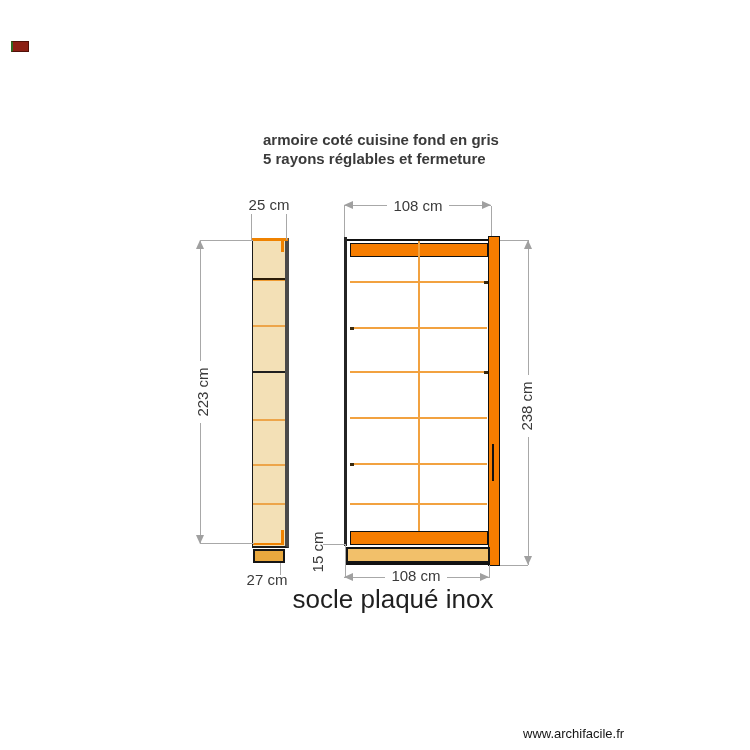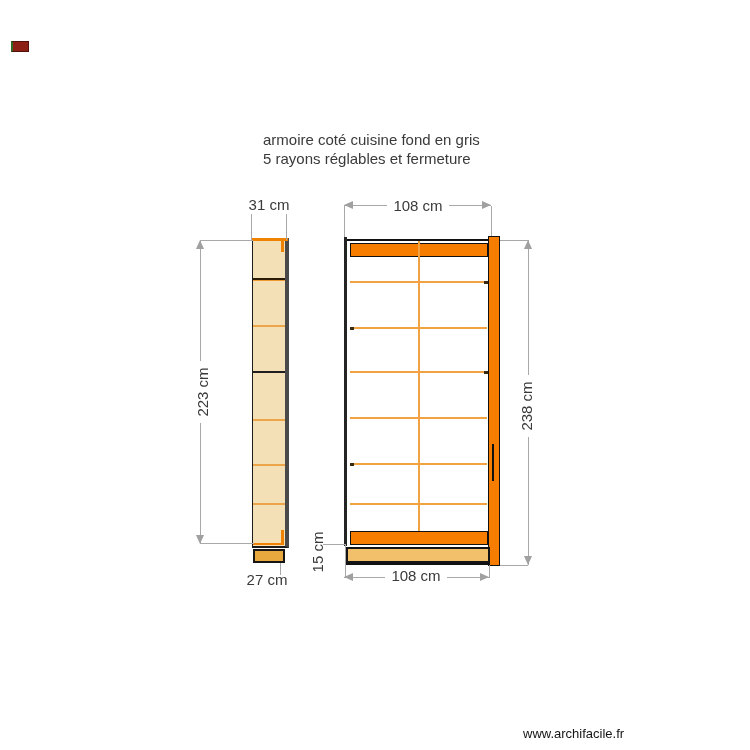--- a/index.html
+++ b/index.html
@@ -11,21 +11,21 @@
   .rot{transform:rotate(-90deg);transform-origin:center center;}
   .dline{position:absolute;background:#a8a8a8;}
   .arr{position:absolute;width:0;height:0;}
   .arr.up{border-left:4px solid transparent;border-right:4px solid transparent;border-bottom:9px solid #a0a0a0;}
   .arr.down{border-left:4px solid transparent;border-right:4px solid transparent;border-top:9px solid #a0a0a0;}
   .arr.left{border-top:4px solid transparent;border-bottom:4px solid transparent;border-right:9px solid #a0a0a0;}
   .arr.right{border-top:4px solid transparent;border-bottom:4px solid transparent;border-left:9px solid #a0a0a0;}
   .oline{position:absolute;background:#f2a240;}
   .dkline{position:absolute;background:#1d1d1d;}
   .pin{position:absolute;width:4px;height:3px;background:#3a2a10;}
-  #title{position:absolute;left:263px;top:130px;font-size:15px;line-height:19px;color:#3a3a3a;}
+  #title{position:absolute;left:263px;top:130px;font-size:15px;line-height:19px;color:#3a3a3a;font-weight:bold;}
   #caption{position:absolute;left:257px;top:584px;width:272px;text-align:center;
            font-size:26px;color:#1f1f1f;}
   #website{position:absolute;left:523px;top:726px;font-size:13px;color:#141414;}
   #marker{position:absolute;left:11px;top:41px;width:18px;height:11px;background:#8c2014;
           border:1px solid #511008;border-left:2px solid #2f6b22;box-sizing:border-box;}
   #side-panel{position:absolute;left:252px;top:238px;width:37px;height:310px;background:#f3e0b6;
           box-sizing:border-box;border-left:1px solid #1b1b1b;border-right:4px solid #4a4a4a;
           border-bottom:2px solid #1b1b1b;}
   .sline{position:absolute;left:0;width:32px;height:2px;}
   #side-socle{position:absolute;left:253px;top:549px;width:32px;height:14px;background:#e9a83e;
@@ -116,22 +116,23 @@
   <div class="dline" style="left:323px;top:544px;width:23px;height:1px;"></div>
   <div class="dline" style="left:345px;top:544px;width:1px;height:33px;"></div>
 
   <div class="dline" style="left:280px;top:563px;width:1px;height:12px;"></div>
 
   <div class="dline" style="left:344px;top:577px;width:146px;height:1px;"></div>
   <div class="arr left" style="left:344px;top:573px;"></div>
   <div class="arr right" style="left:480px;top:573px;"></div>
   <div class="dline" style="left:489px;top:565px;width:1px;height:13px;"></div>
 
-  <div class="lbl" style="left:239px;top:196px;width:60px;">31 cm</div>
+  <div class="lbl" style="left:239px;top:196px;width:60px;">25 cm</div>
   <div class="lbl mask rot" style="left:172px;top:383px;width:62px;">223 cm</div>
   <div class="lbl" style="left:237px;top:571px;width:60px;">27 cm</div>
   <div class="lbl mask" style="left:387px;top:197px;width:62px;">108 cm</div>
   <div class="lbl mask rot" style="left:496px;top:397px;width:62px;">238 cm</div>
   <div class="lbl rot" style="left:289px;top:543px;width:58px;">15 cm</div>
   <div class="lbl mask" style="left:385px;top:567px;width:62px;">108 cm</div>
 
+  <div id="caption">socle plaqué inox</div>
   <div id="website">www.archifacile.fr</div>
 </div>
 
 </body></html>

